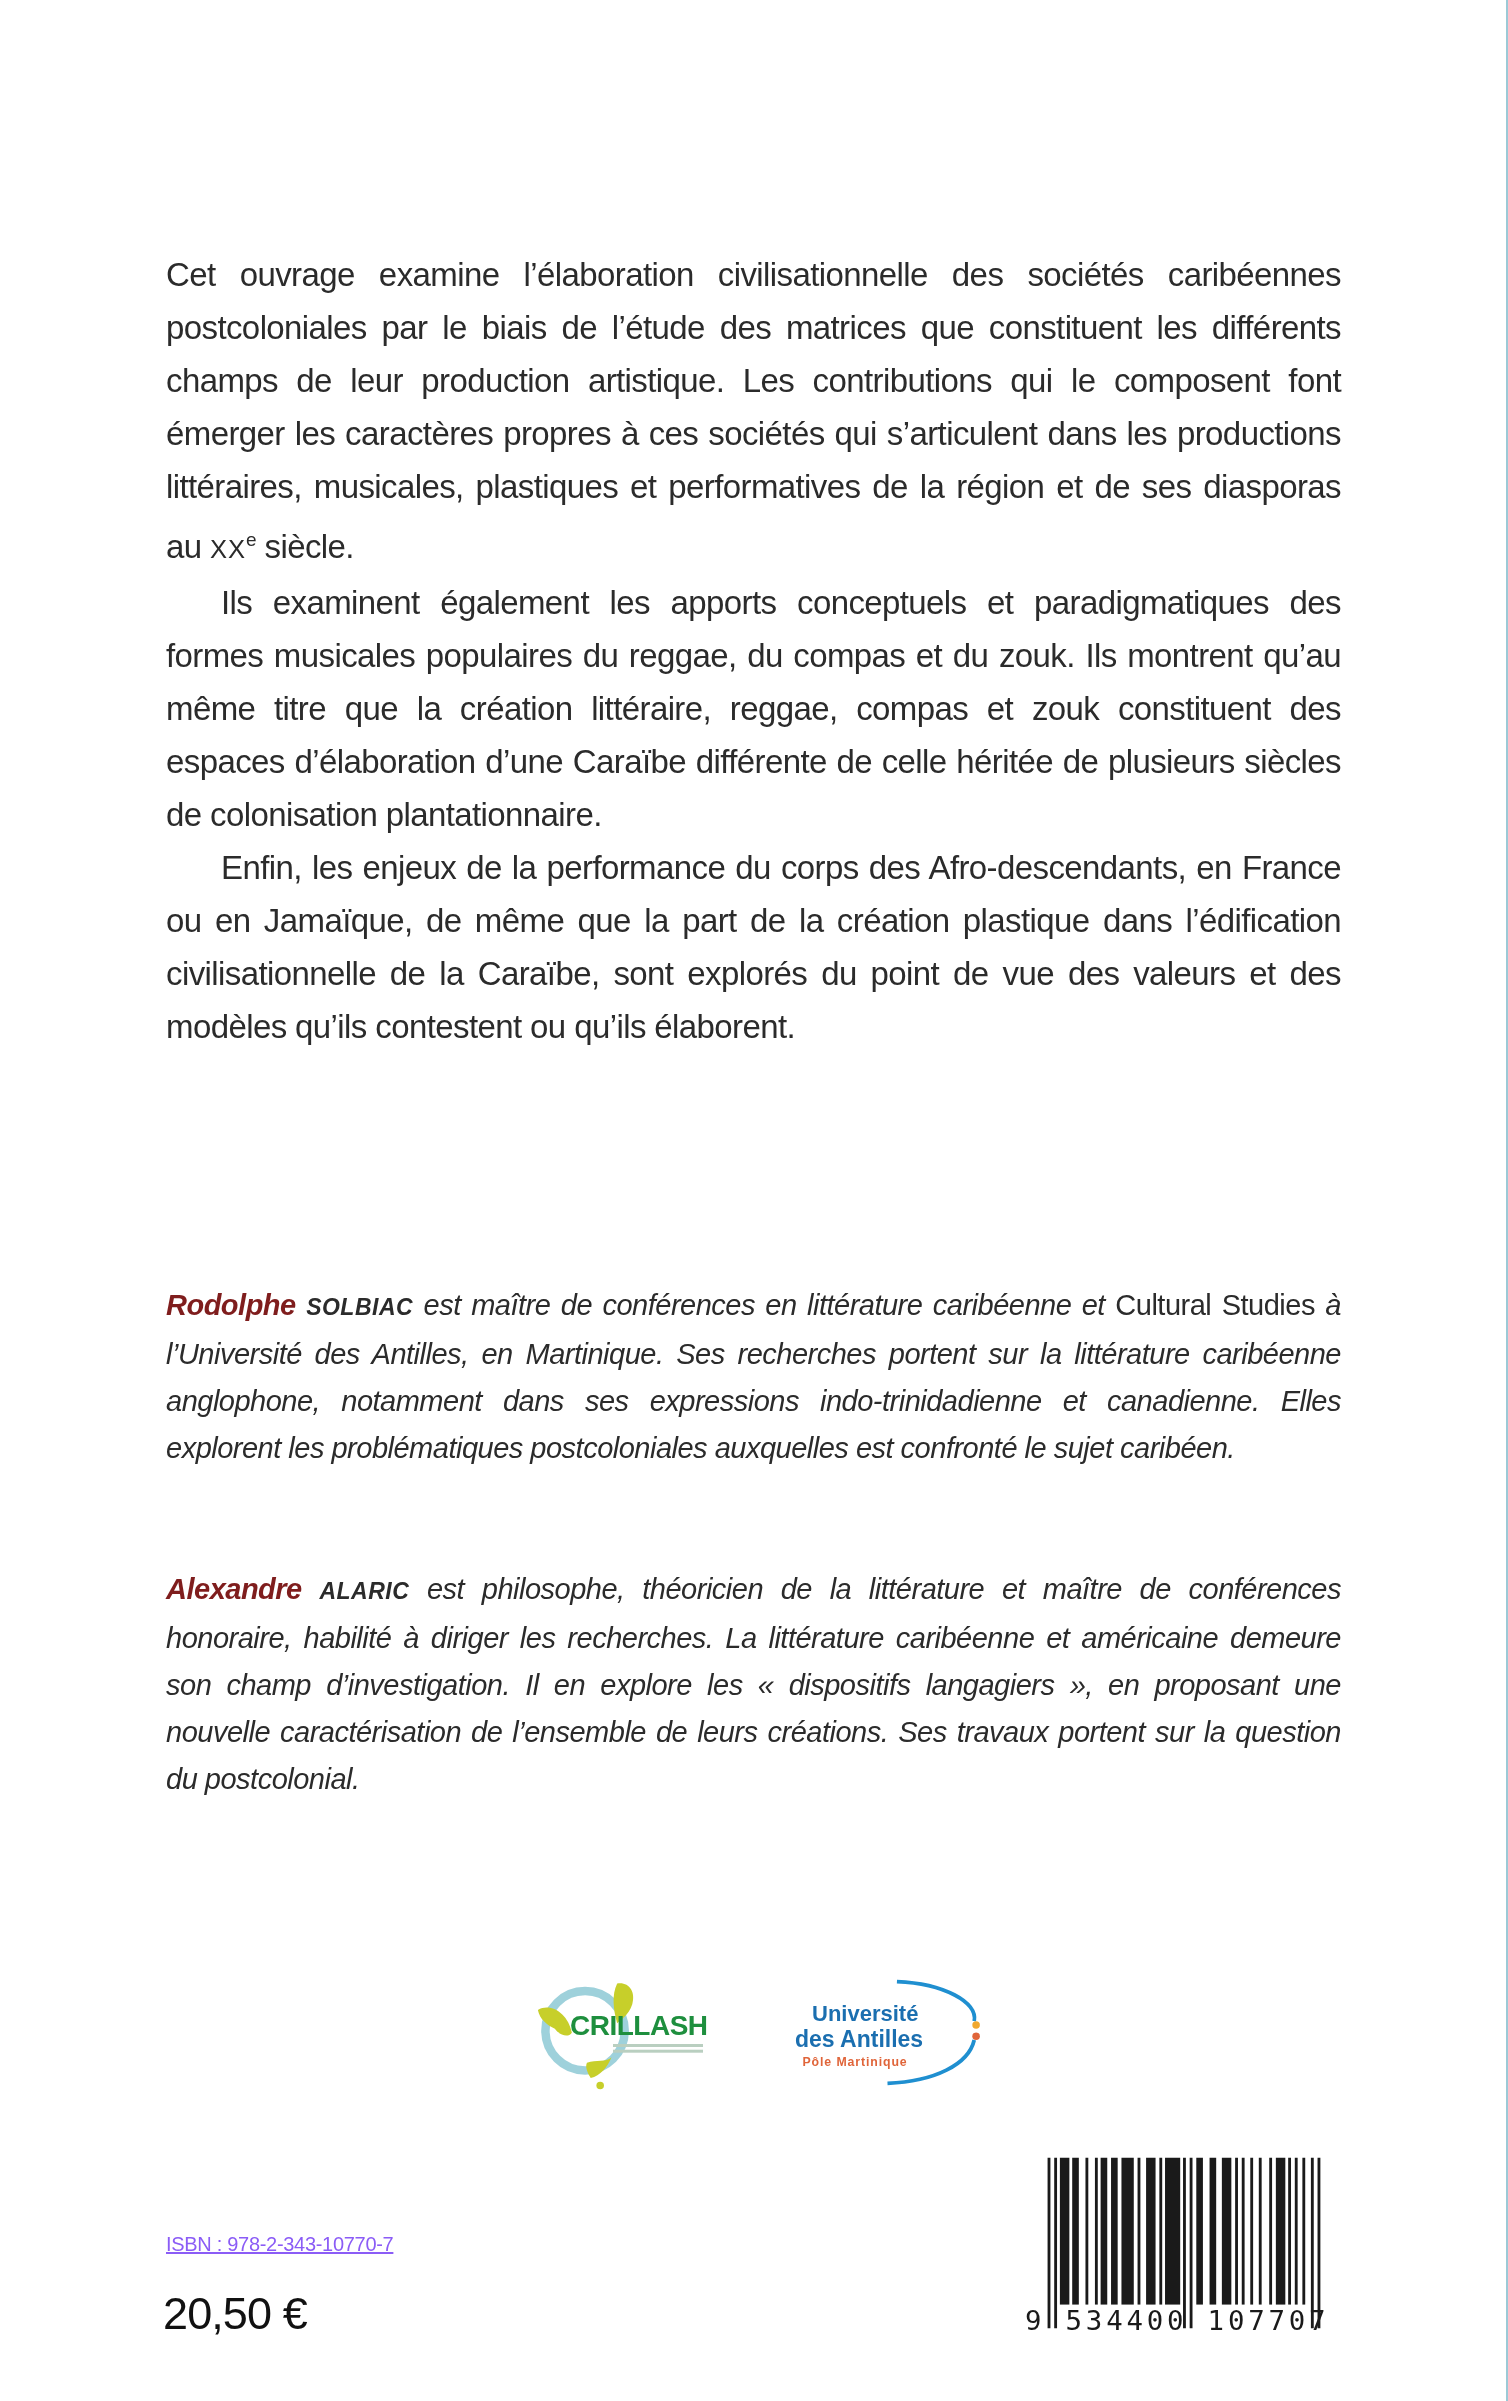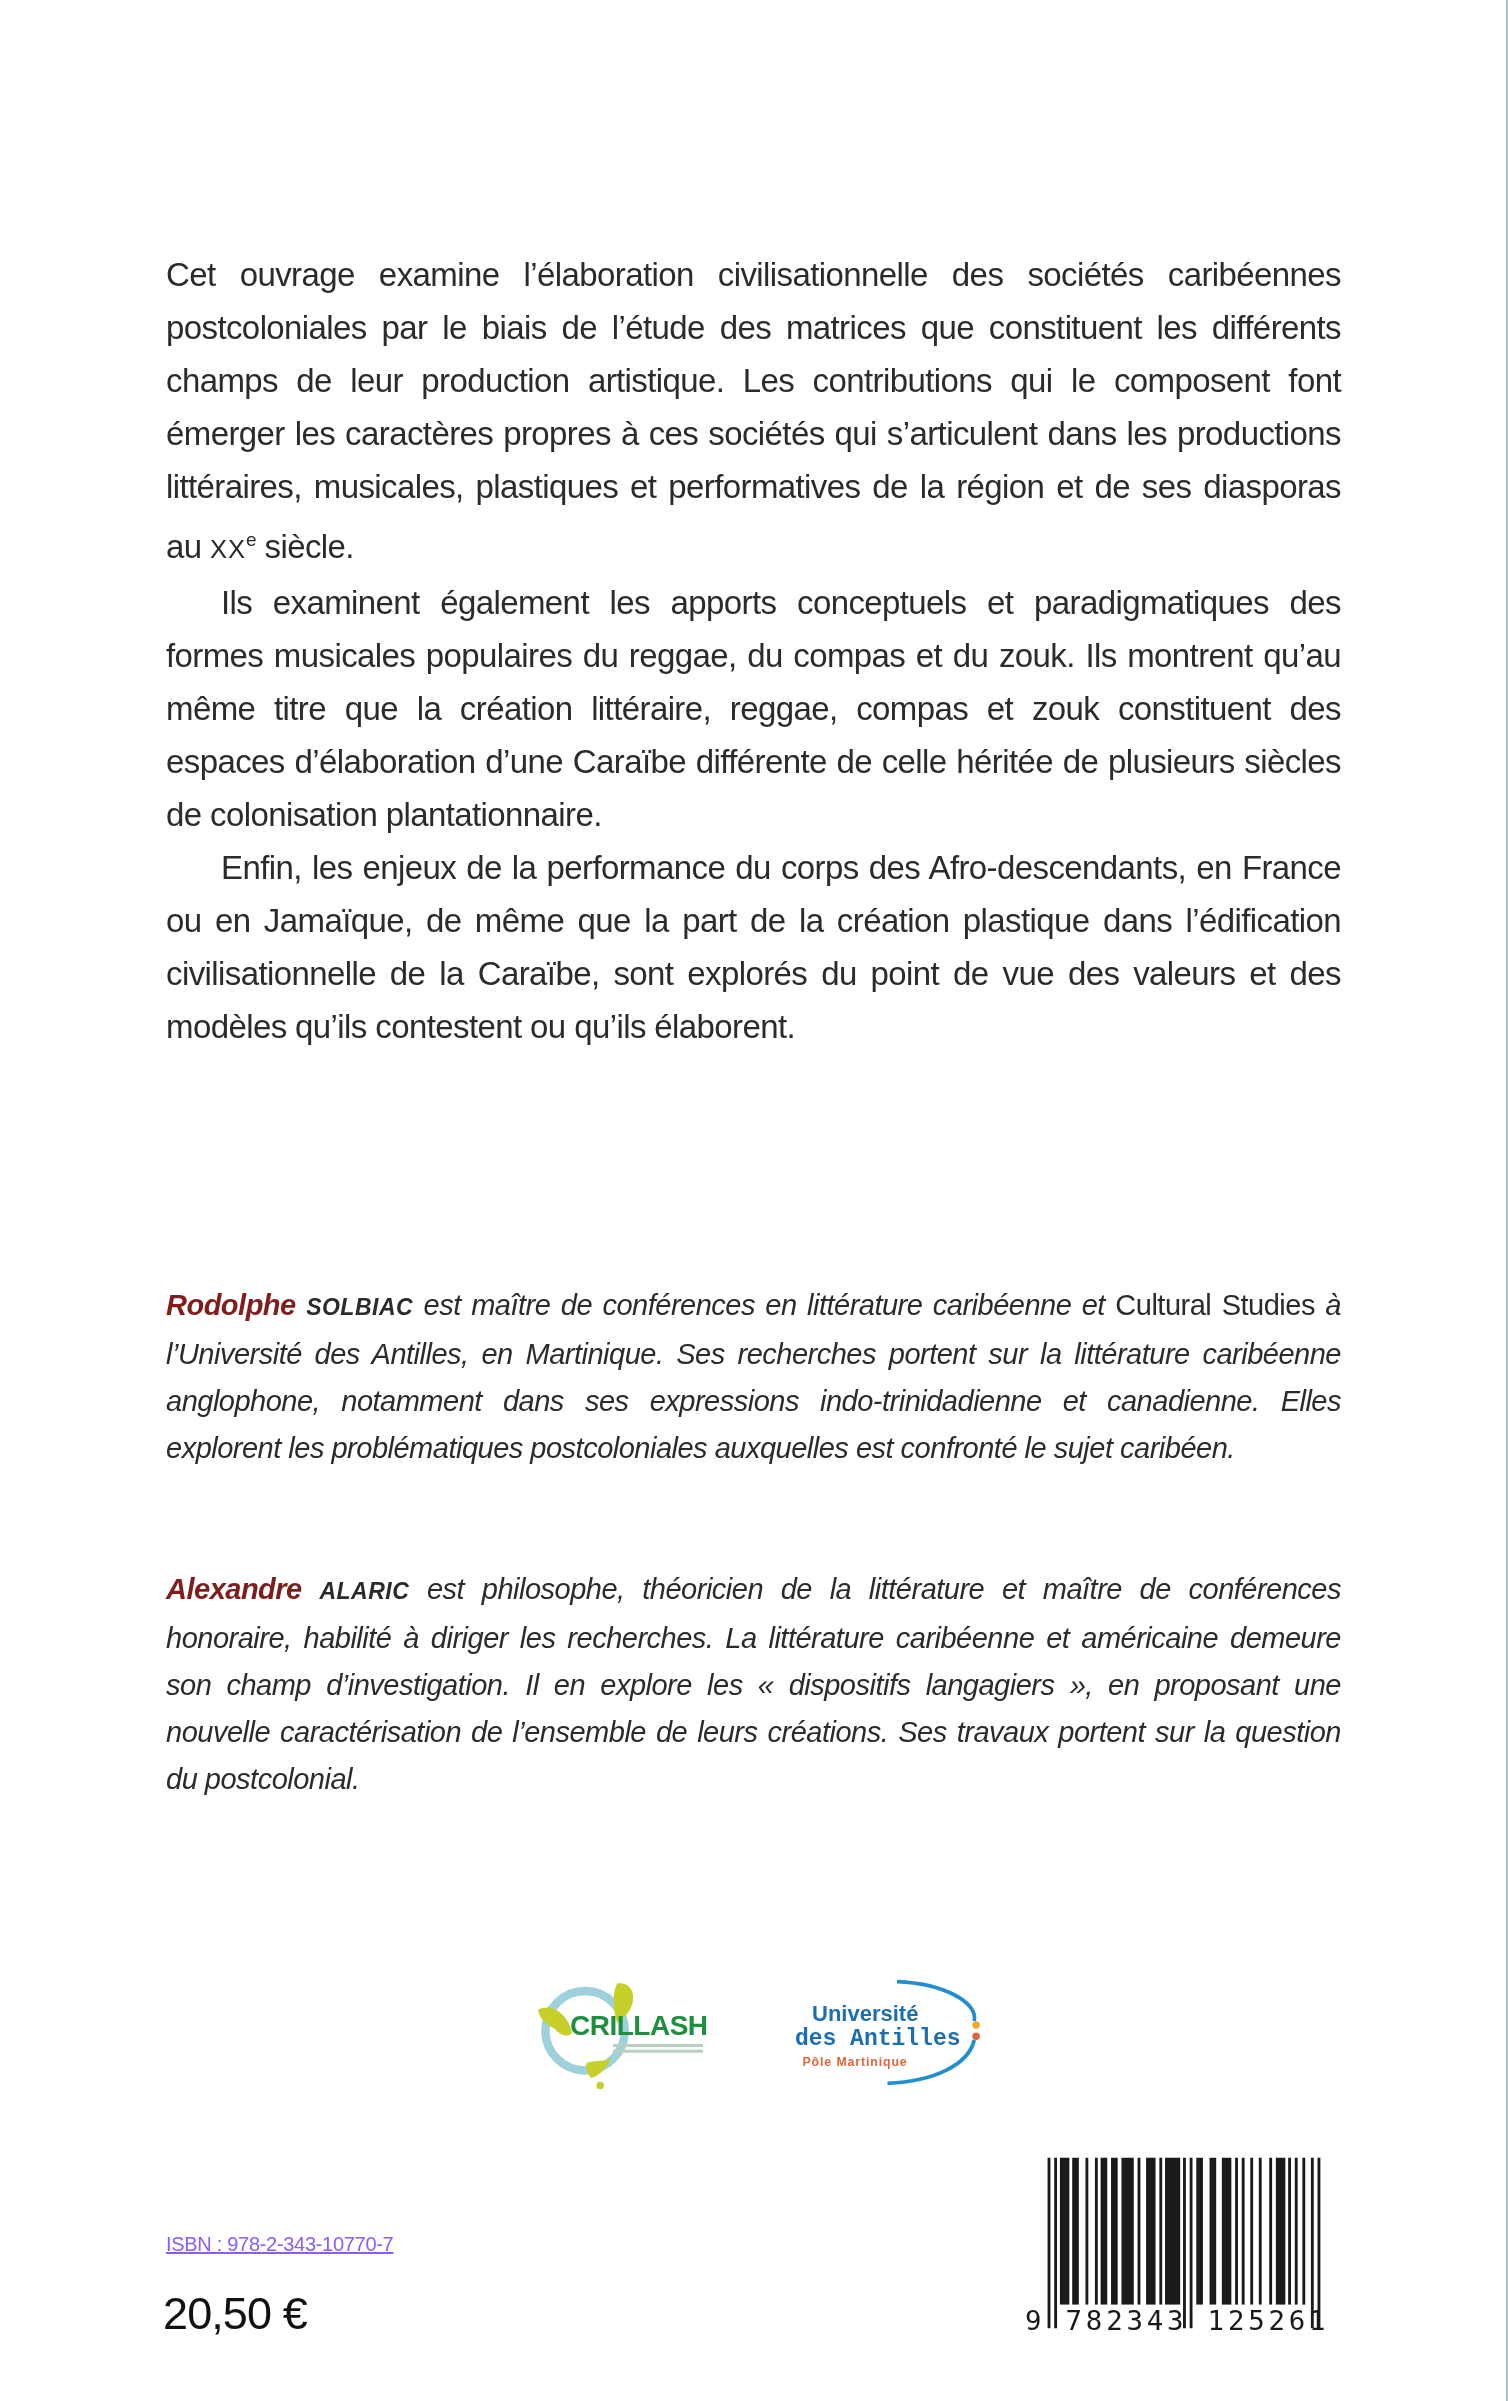--- a/index.html
+++ b/index.html
@@ -32,21 +32,21 @@
     font-family: "Liberation Sans", sans-serif; color: #2b2b2b;
     font-size: 29px; line-height: 44px; text-align: justify; letter-spacing: -0.5px; }
 
   .logo-crillash { position: absolute; left: 530px; top: 1976px; width: 180px; height: 118px; }
   .logo-univ { position: absolute; left: 793px; top: 1974px; width: 189px; height: 115px; }
   .crillash-text { position: absolute; left: 40px; top: 34px; font-family: "Liberation Sans", sans-serif;
     font-weight: bold; font-size: 28px; color: #1e8f3e; letter-spacing: -0.5px; }
   .crillash-sub { position: absolute; left: 83px; top: 68px; width: 90px; height: 2.8px; background: #b9cfc0; box-shadow: 0 5.7px 0 #b9cfc0; }
   .univ-line1 { position: absolute; left: 19px; top: 26.5px; font-family: "Liberation Sans", sans-serif;
     font-weight: bold; font-size: 22px; color: #1b6fb0; text-align: center; }
-  .univ-line2 { position: absolute; left: 1.9px; top: 52px; font-family: Liberation Mono, monospace;
+  .univ-line2 { position: absolute; left: 1.9px; top: 52px; font-family: Liberation Sans, sans-serif;
     font-weight: bold; font-size: 23px; color: #1b6fb0; }
   .univ-line3 { position: absolute; left: 9.5px; top: 81px; font-family: "Liberation Sans", sans-serif;
     font-weight: bold; font-size: 12.3px; color: #e0653a; letter-spacing: 0.9px; }
 
   .credit { position: absolute; left: 166px; top: 2127px;
     font-family: "Liberation Sans", sans-serif; color: #2b2b2b; font-size: 26.5px; line-height: 44px; letter-spacing: -0.4px; }
   .credit .it { font-style: italic; }
   .isbn { position: absolute; left: 166px; top: 2233px;
     font-family: "Liberation Sans", sans-serif; color: #8b5cf6; font-size: 20px; letter-spacing: -0.3px; text-decoration: underline; }
   .price { position: absolute; left: 163px; top: 2288px;
@@ -134,15 +134,15 @@
       <rect x="250" y="5" width="3" height="155"></rect>
       <rect x="261" y="5" width="3" height="155"></rect>
       <rect x="268" y="5" width="10" height="155"></rect>
       <rect x="281" y="5" width="3" height="155"></rect>
       <rect x="288" y="5" width="3" height="155"></rect>
       <rect x="296" y="5" width="3" height="155"></rect>
       <rect x="305" y="5" width="3" height="180"></rect>
       <rect x="312" y="5" width="3" height="180"></rect>
     </g>
   </svg>
-  <div class="barcode-digits">9 782343 125261</div>
+  <div class="barcode-digits">9 534400 107707</div>
 </div>
 
 
 </body></html>

